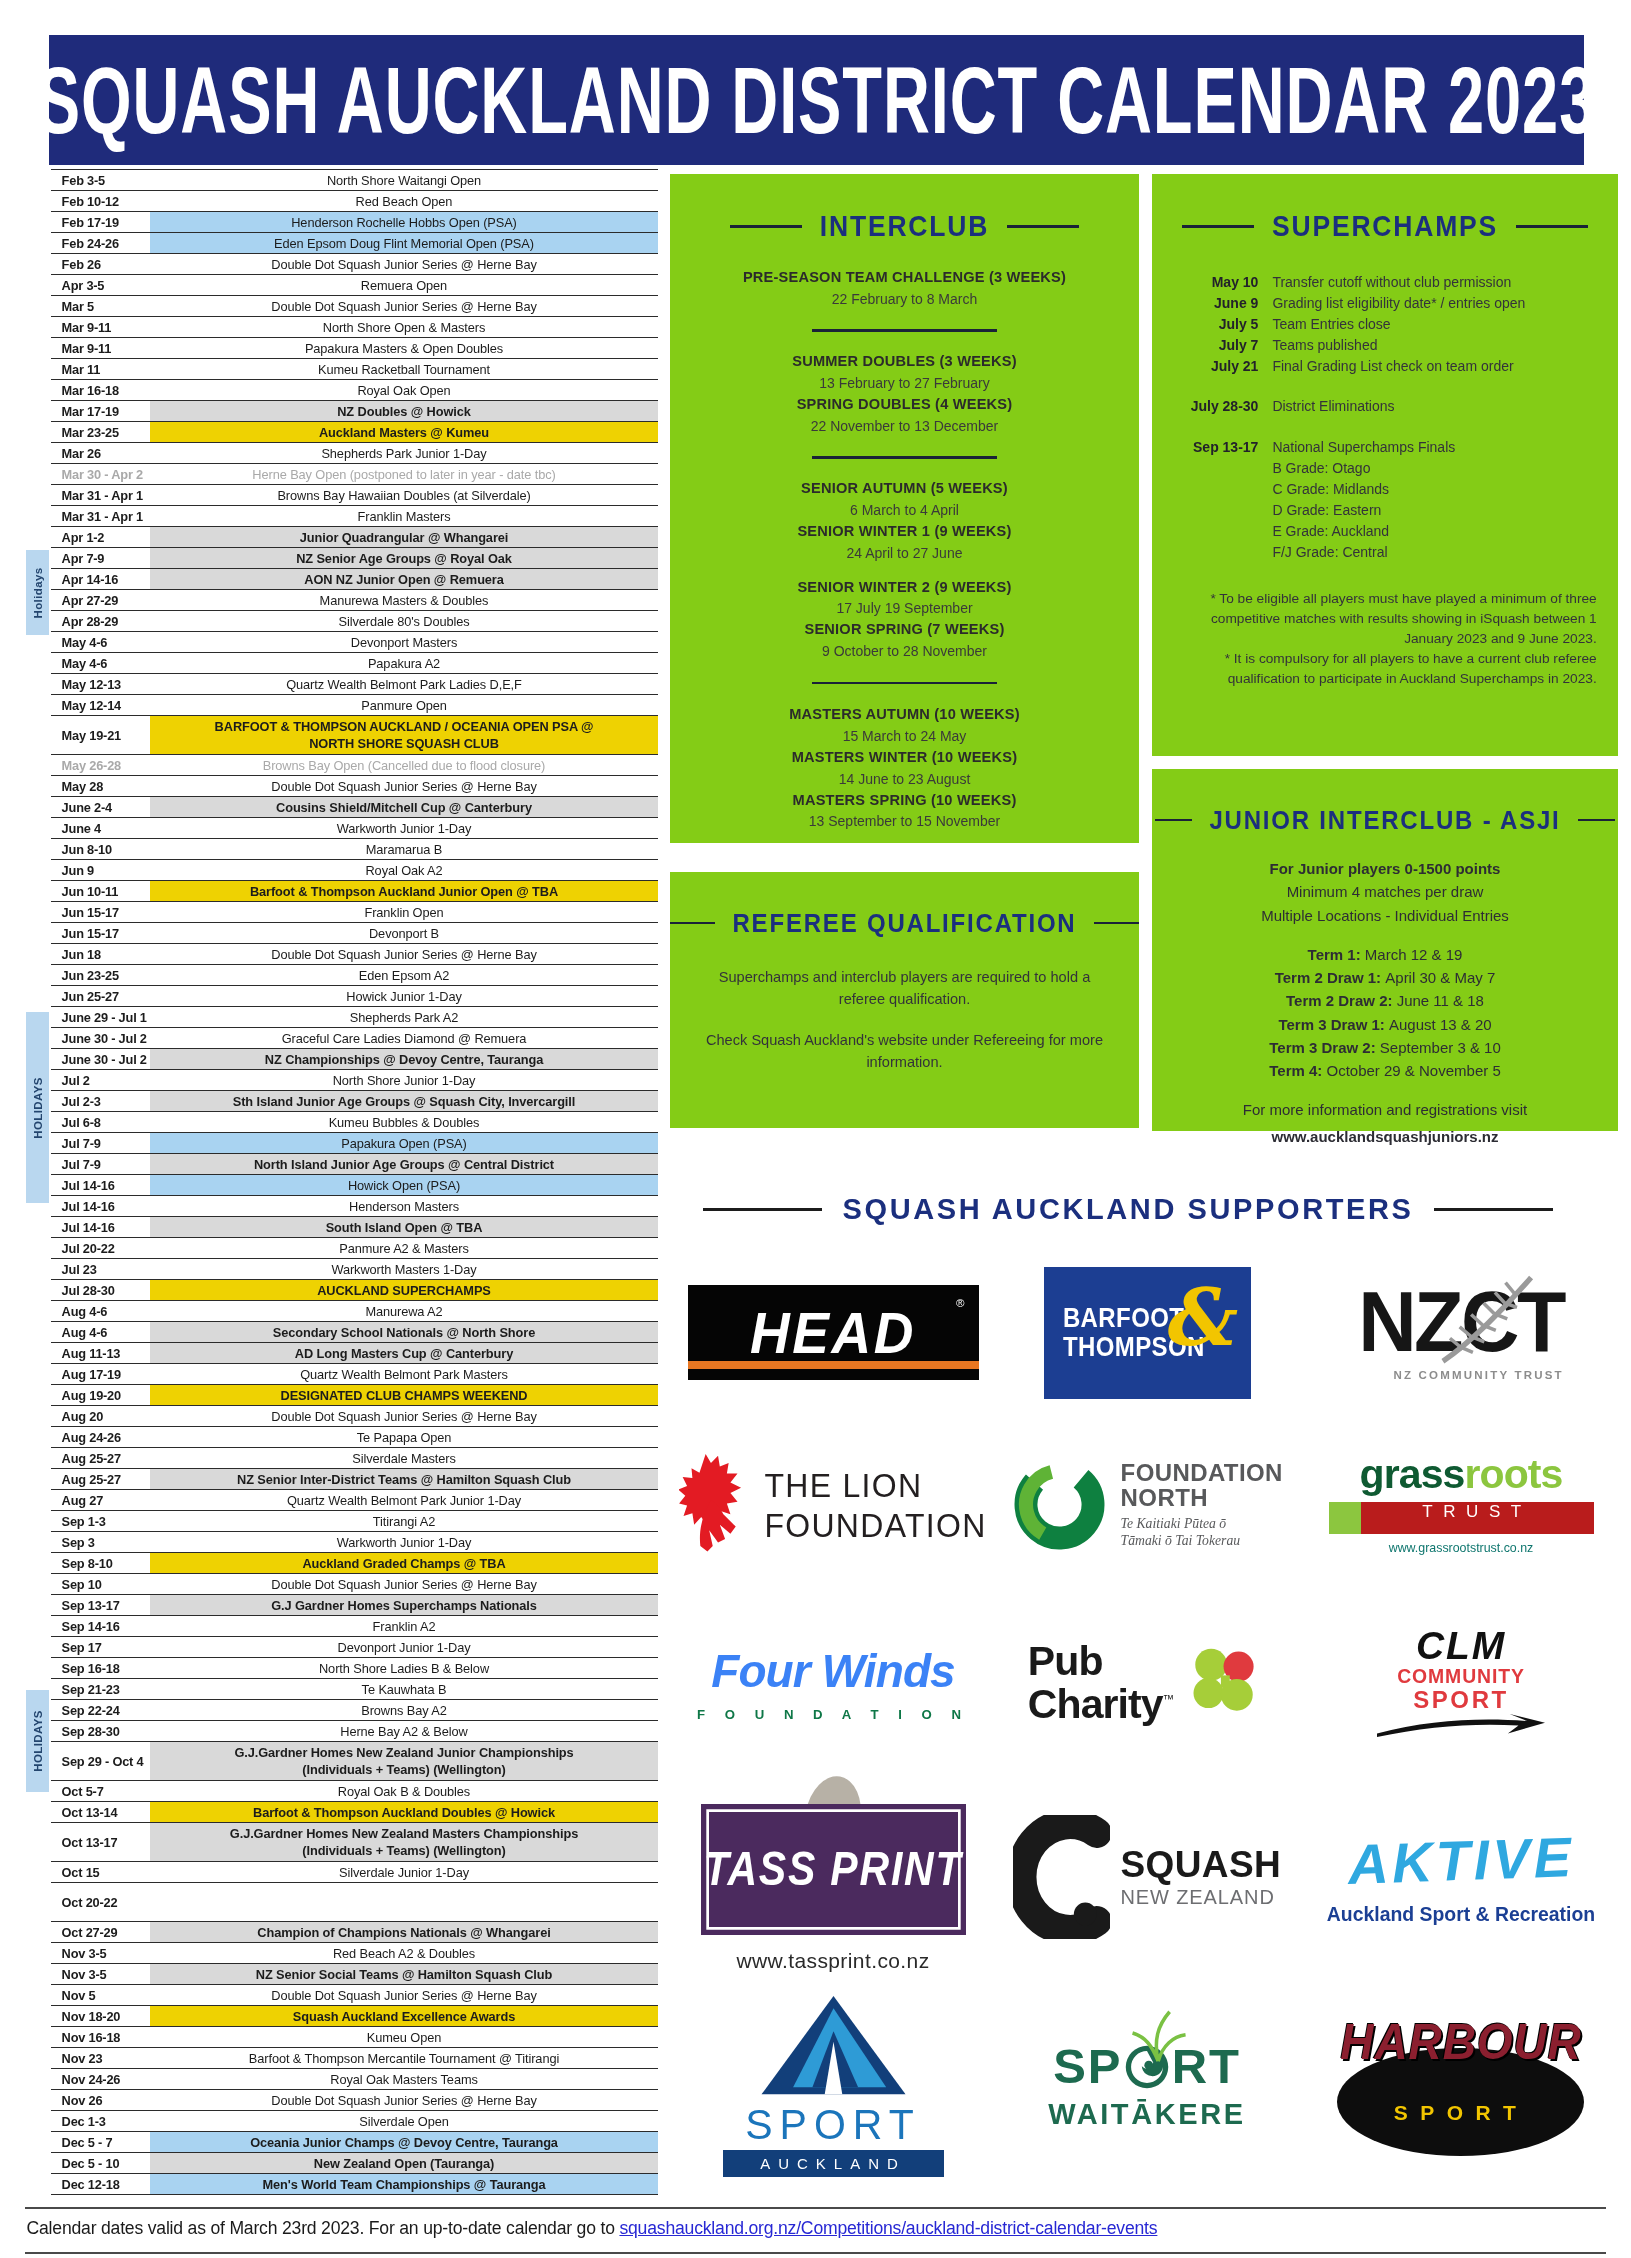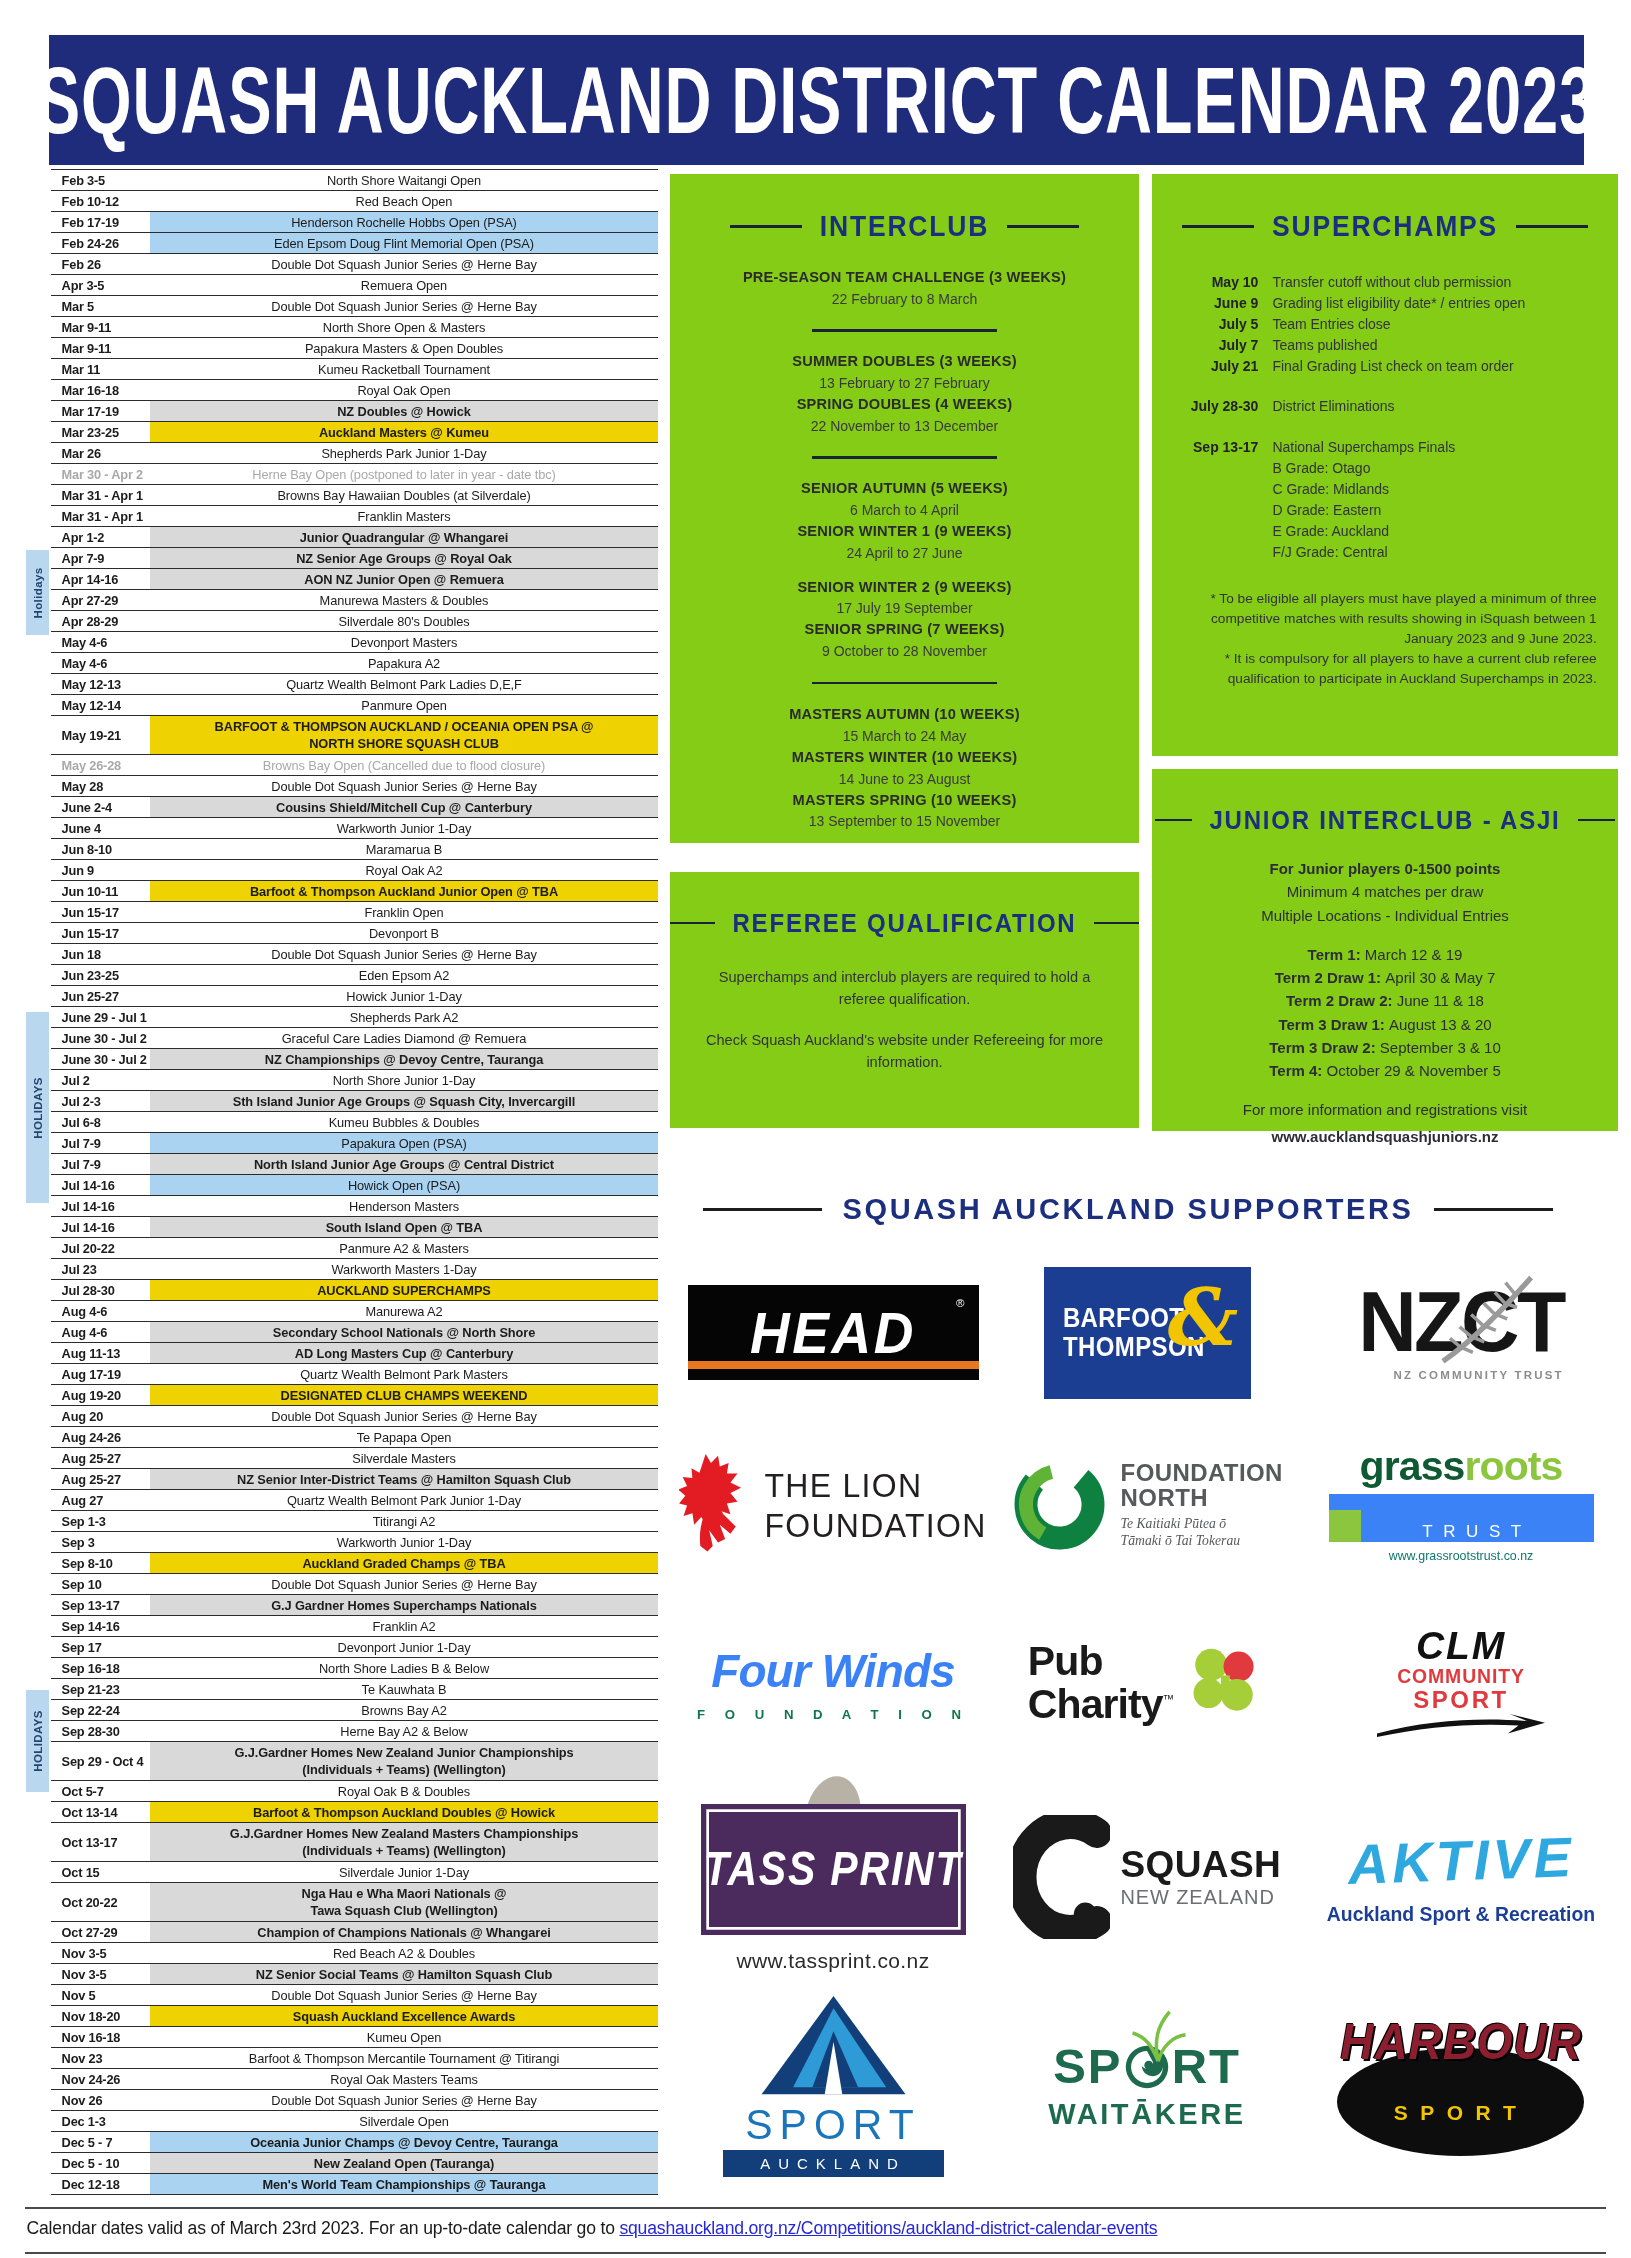--- a/index.html
+++ b/index.html
@@ -82,21 +82,21 @@
   
   .lion-row { display:flex; align-items:center; gap:14px; }
   .lion-text div { font-size:32px; font-weight:300; color:#231f20; letter-spacing:1.3px; line-height:1.25; transform:scaleY(1.05); }
   
   .fn-row { display:flex; align-items:center; gap:12.4px; }
   .fn-name { font-size:24px; font-weight:800; color:#58595b; line-height:1.05; letter-spacing:0.4px; }
   .fn-sub { font-family:"Liberation Serif", serif; font-style:italic; font-size:13.7px; color:#58595b; line-height:1.25; margin-top:5.3px; }
   
   .gr-word { font-size:41px; font-weight:700; letter-spacing:-0.9px; line-height:1; }
   .gr-word .p1 { color:#0f5a32; } .gr-word .p2 { color:#8cc63f; }
-  .gr-bar { margin-top:7px; width:265px; height:48px; background:#3b82f6; display:flex; align-items:flex-end; }
+  .gr-bar { margin-top:7px; width:265px; height:32px; background:#b91c1c; display:flex; align-items:flex-start; }
   .gr-sq { width:32px; height:32px; background:#8cc63f; flex:0 0 32px; }
   .gr-trust { flex:1; text-align:center; color:#fff; font-size:17px; letter-spacing:10.6px; font-weight:400; }
   .gr-url { margin-top:7px; font-size:12.4px; color:#0f766e; }
   
   .fw-name { font-size:46px; font-weight:700; font-style:italic; color:#3b82f6; letter-spacing:-0.9px; }
   .fw-sub { margin-top:8.8px; font-size:13.2px; letter-spacing:8px; color:#0e7747; font-weight:600; }
   
   .pc-row { display:flex; align-items:flex-start; gap:8.8px; }
   .pc-text { font-size:41px; font-weight:800; color:#1a1a1a; line-height:1.05; letter-spacing:-0.9px; }
   .pc-tm { font-size:11.5px; vertical-align:super; font-weight:400; }
@@ -461,22 +461,20 @@
       <div class="cal-date">Oct 13-17</div>
       <div class="cal-event hl-gray bold">G.J.Gardner Homes New Zealand Masters Championships
 (Individuals + Teams) (Wellington)</div>
     </div>
     <div class="cal-row">
       <div class="cal-date">Oct 15</div>
       <div class="cal-event">Silverdale Junior 1-Day</div>
     </div>
     <div class="cal-row dbl">
       <div class="cal-date">Oct 20-22</div>
-      <div class="cal-event hl-gray bold">Nga Hau e Wha Maori Nationals @
-Tawa Squash Club (Wellington)</div>
     </div>
     <div class="cal-row">
       <div class="cal-date">Oct 27-29</div>
       <div class="cal-event hl-gray bold">Champion of Champions Nationals @ Whangarei</div>
     </div>
     <div class="cal-row">
       <div class="cal-date">Nov 3-5</div>
       <div class="cal-event">Red Beach A2 &amp; Doubles</div>
     </div>
     <div class="cal-row">

